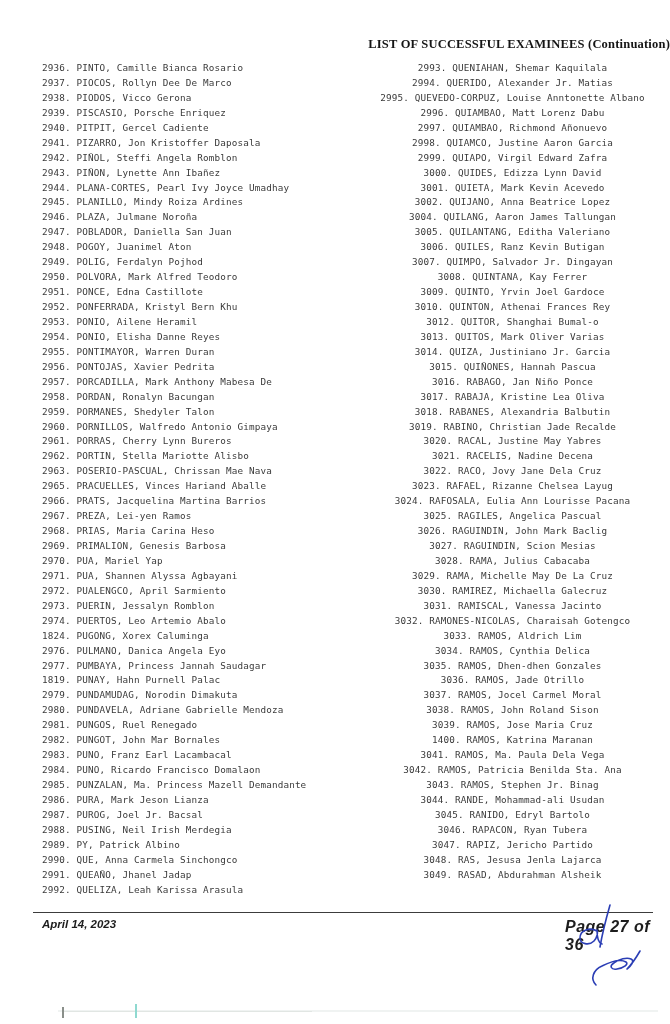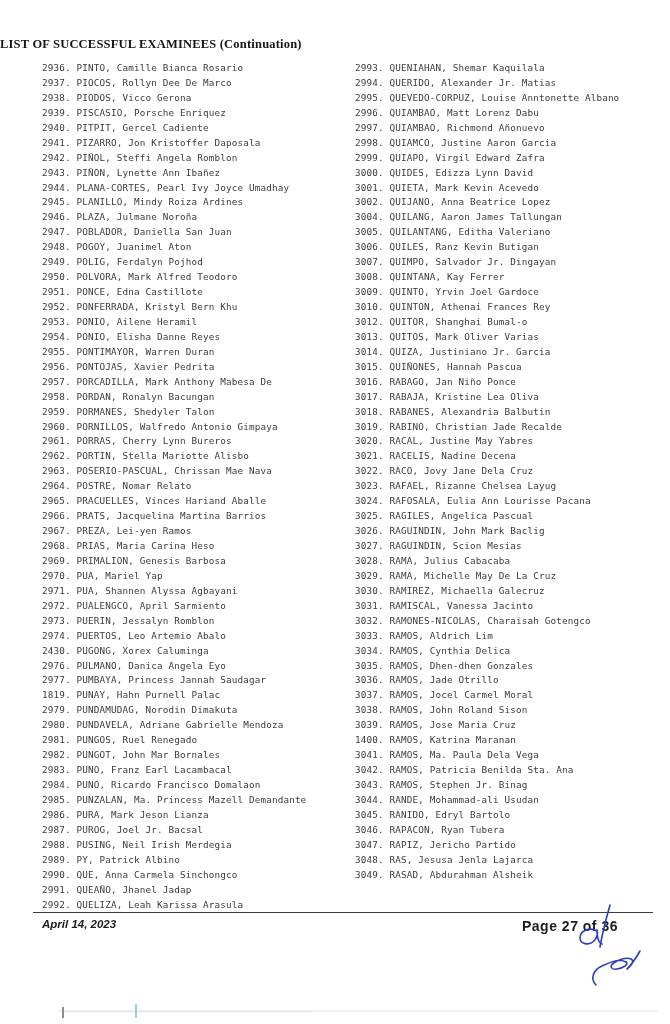--- a/index.html
+++ b/index.html
@@ -1,44 +1,44 @@
 <!DOCTYPE html>
 <html><head>
 <meta charset="utf-8">
 <style>
   html,body { margin:0; padding:0; background:#ffffff; }
   .page {
     position:relative; width:670px; height:1024px; background:#ffffff;
     overflow:hidden; font-family:"DejaVu Sans Mono", monospace;
   }
   .doc-title {
-    position:absolute; top:37px; left:0; right:0; text-align:left;
+    position:absolute; top:37px; left:0; right:0; text-align:right;
     font-family:"Liberation Serif", serif; font-weight:bold; font-size:12.5px;
     color:#151515; letter-spacing:0.2px;
   }
   .cols { position:absolute; top:61px; left:42px; display:flex; }
   .col-left  { width:313px; }
-  .col-right { width:315px; }
+  .col-right { width:315px;text-align:center; }
   .row {
     height:14.95px; line-height:14.95px; font-size:9.3px; color:#3a3a3a;
     white-space:nowrap; letter-spacing:0.15px;
   }
   .footer-rule {
     position:absolute; top:912px; left:33px; width:620px; height:0;
     border-top:1.2px solid #3c3c3c;
   }
   .footer-date {
     position:absolute; top:918px; left:42px;
     font-family:"Liberation Sans", sans-serif; font-style:italic; font-weight:bold;
     font-size:11.5px; color:#1d1d1d;
   }
   .footer-page {
-    position:absolute; top:918px; left:522px;
-    font-family:"Liberation Sans", sans-serif; font-weight:bold;
-    font-size:14px; color:#1d1d1d; letter-spacing:0.5px;
+    position:absolute; top:918px; left:565px;
+    font-family:"Liberation Sans", sans-serif; font-style:italic; font-weight:bold;
+    font-size:16px; color:#1d1d1d; letter-spacing:0.5px;
   }
   .sig { position:absolute; top:0; left:0; pointer-events:none; }
   .artifact-strip {
     position:absolute; top:1010px; left:58px; width:600px; height:2px;
     background:#f0f3f2;
   }
   .artifact-line {
     position:absolute; top:1011px; left:62px; width:250px; height:1px;
     background:#e1e6e3;
   }
@@ -81,32 +81,31 @@
         <div class="row">2954. PONIO, Elisha Danne Reyes</div>
         <div class="row">2955. PONTIMAYOR, Warren Duran</div>
         <div class="row">2956. PONTOJAS, Xavier Pedrita</div>
         <div class="row">2957. PORCADILLA, Mark Anthony Mabesa De</div>
         <div class="row">2958. PORDAN, Ronalyn Bacungan</div>
         <div class="row">2959. PORMANES, Shedyler Talon</div>
         <div class="row">2960. PORNILLOS, Walfredo Antonio Gimpaya</div>
         <div class="row">2961. PORRAS, Cherry Lynn Bureros</div>
         <div class="row">2962. PORTIN, Stella Mariotte Alisbo</div>
         <div class="row">2963. POSERIO-PASCUAL, Chrissan Mae Nava</div>
-        <div class="row">2964. POSTRE, Nomar Relato</div>
         <div class="row">2965. PRACUELLES, Vinces Hariand Aballe</div>
         <div class="row">2966. PRATS, Jacquelina Martina Barrios</div>
         <div class="row">2967. PREZA, Lei-yen Ramos</div>
         <div class="row">2968. PRIAS, Maria Carina Heso</div>
         <div class="row">2969. PRIMALION, Genesis Barbosa</div>
         <div class="row">2970. PUA, Mariel Yap</div>
         <div class="row">2971. PUA, Shannen Alyssa Agbayani</div>
         <div class="row">2972. PUALENGCO, April Sarmiento</div>
         <div class="row">2973. PUERIN, Jessalyn Romblon</div>
         <div class="row">2974. PUERTOS, Leo Artemio Abalo</div>
-        <div class="row">2430. PUGONG, Xorex Caluminga</div>
+        <div class="row">1824. PUGONG, Xorex Caluminga</div>
         <div class="row">2976. PULMANO, Danica Angela Eyo</div>
         <div class="row">2977. PUMBAYA, Princess Jannah Saudagar</div>
         <div class="row">1819. PUNAY, Hahn Purnell Palac</div>
         <div class="row">2979. PUNDAMUDAG, Norodin Dimakuta</div>
         <div class="row">2980. PUNDAVELA, Adriane Gabrielle Mendoza</div>
         <div class="row">2981. PUNGOS, Ruel Renegado</div>
         <div class="row">2982. PUNGOT, John Mar Bornales</div>
         <div class="row">2983. PUNO, Franz Earl Lacambacal</div>
         <div class="row">2984. PUNO, Ricardo Francisco Domalaon</div>
         <div class="row">2985. PUNZALAN, Ma. Princess Mazell Demandante</div>

